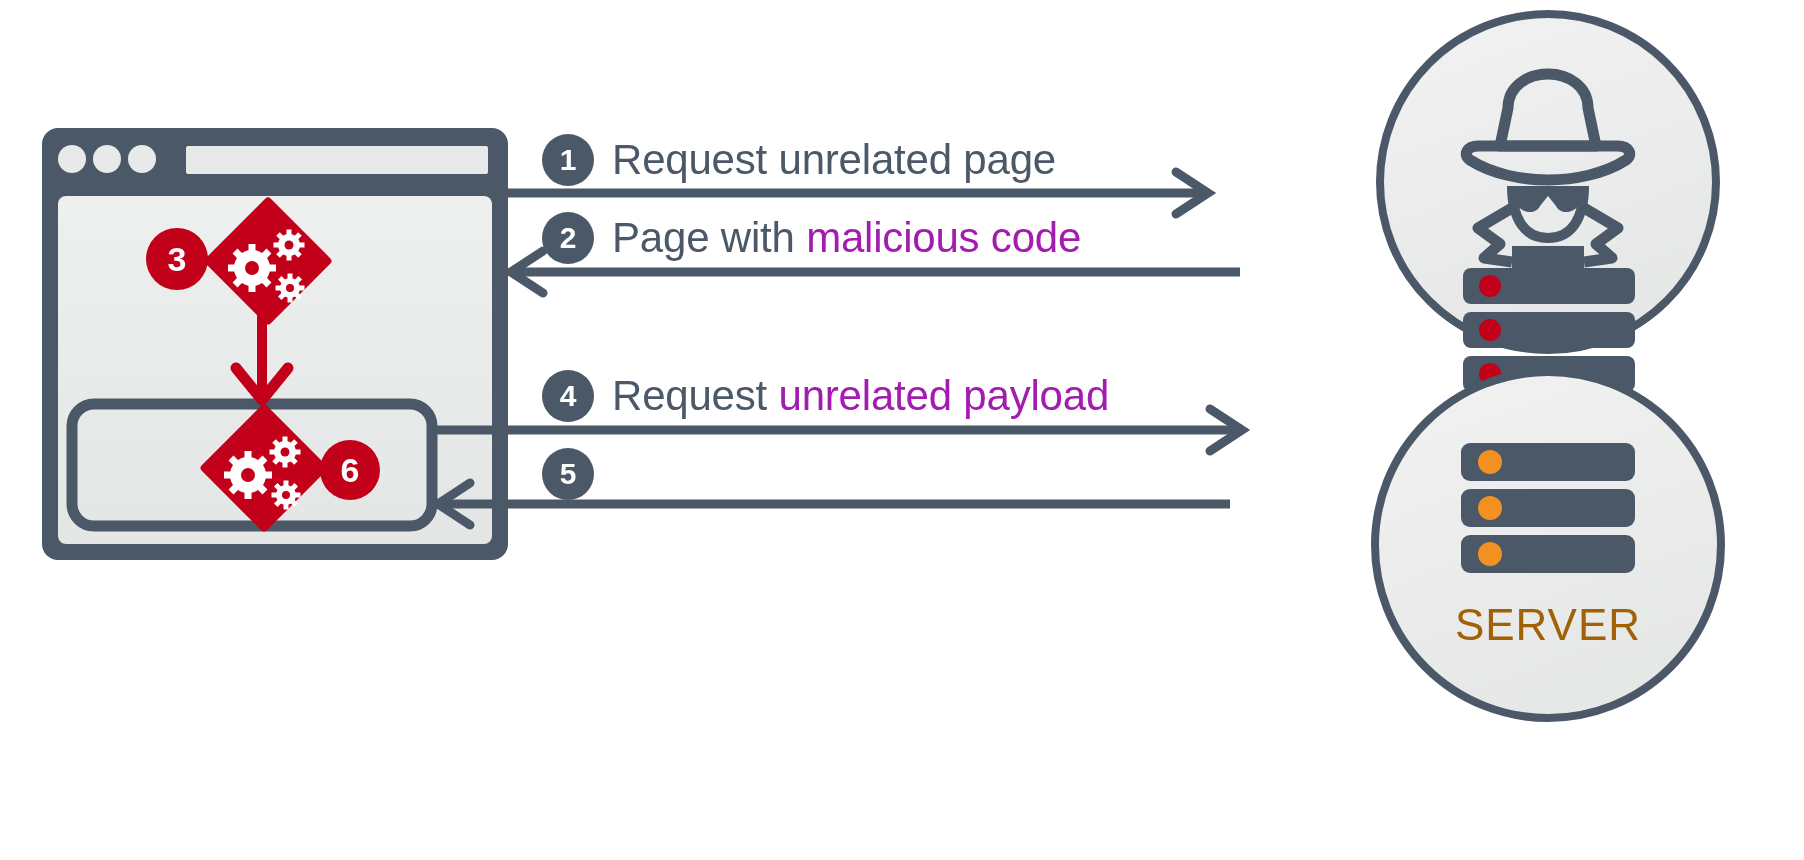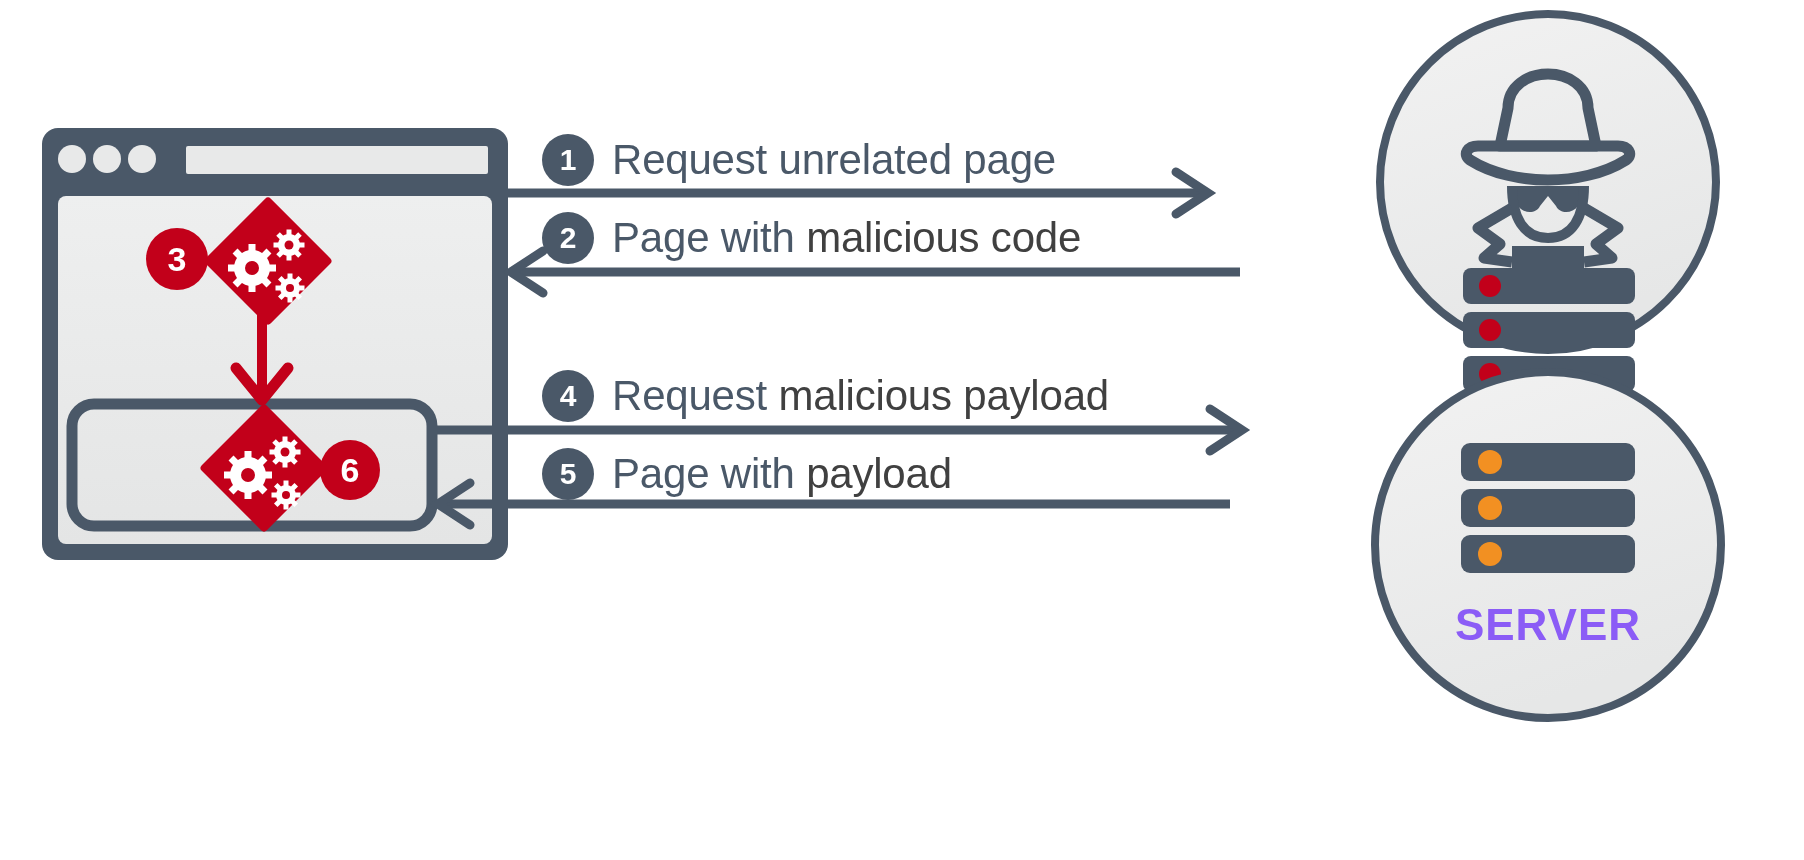--- a/index.html
+++ b/index.html
@@ -17,24 +17,24 @@
     background:#4a5868;color:#ffffff;
     display:flex;align-items:center;justify-content:center;
     font-size:30px;font-weight:bold;line-height:1;
     flex:0 0 auto;
   }
   .badge.red{background:#c2001a;}
   .steptext{
     font-size:42px;font-weight:normal;color:#4a5868;
     white-space:nowrap;letter-spacing:-0.2px;
   }
-  .steptext .hl{color:#404040;}
+  .steptext .hl{color:#a21caf;}
   .node-label{
     position:absolute;width:100%;text-align:center;
-    font-size:44px;font-weight:bold;color:#8b5cf6;letter-spacing:1px;
+    font-size:44px;font-weight:normal;color:#a16207;letter-spacing:1px;
   }
 </style>
 </head>
 <body>
 
 <div class="stage">
 
   <svg width="1804" height="860" viewBox="0 0 1804 860">
     <defs>
       <linearGradient id="circGrad" x1="0" y1="0" x2="0.35" y2="1">
@@ -250,28 +250,25 @@
     <div class="steptext">
       <span>Page with </span><span class="hl">malicious code</span>
     </div>
   </div>
 
   <div class="badge red" style="position:absolute;left:146px;top:228px;width:62px;height:62px;font-size:34px;">3</div>
 
   <div class="step-row" style="left:542px;top:370px;">
     <div class="badge">4</div>
     <div class="steptext">
-      <span>Request </span><span class="hl">malicious payload</span>
+      <span>Request </span><span class="hl">unrelated payload</span>
     </div>
   </div>
 
   <div class="step-row" style="left:542px;top:448px;">
     <div class="badge">5</div>
-    <div class="steptext">
-      <span>Page with </span><span class="hl">payload</span>
-    </div>
   </div>
 
   <div class="badge red" style="position:absolute;left:320px;top:440px;width:60px;height:60px;font-size:34px;">6</div>
 
   <div class="node-label" style="left:1373px;top:600px;width:350px;">SERVER</div>
 
 </div>
 
 </body></html>

